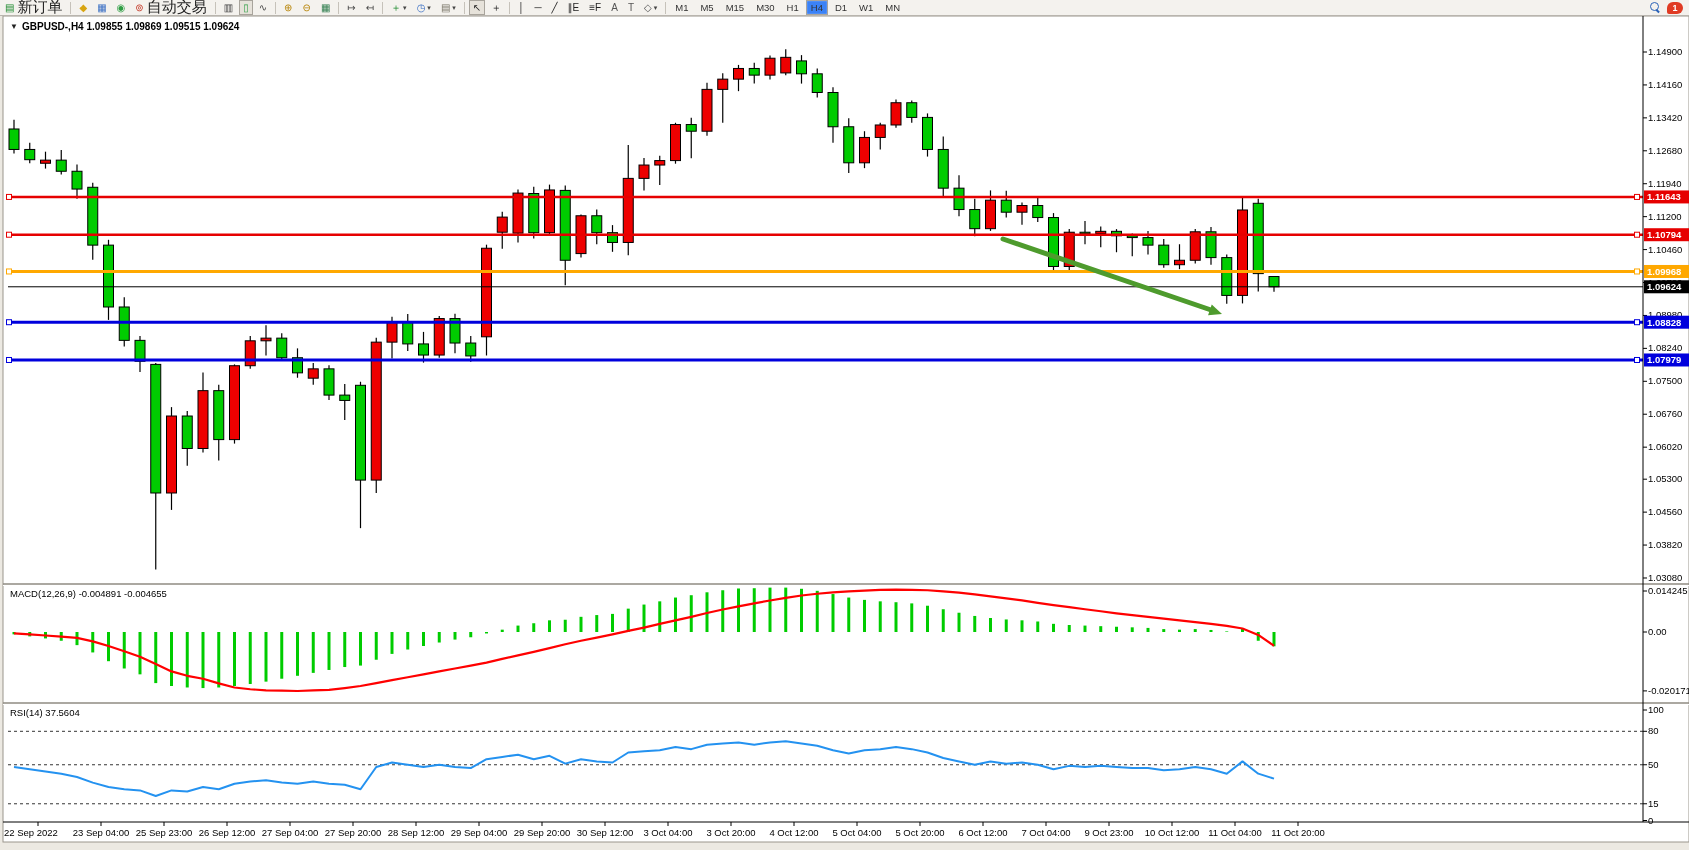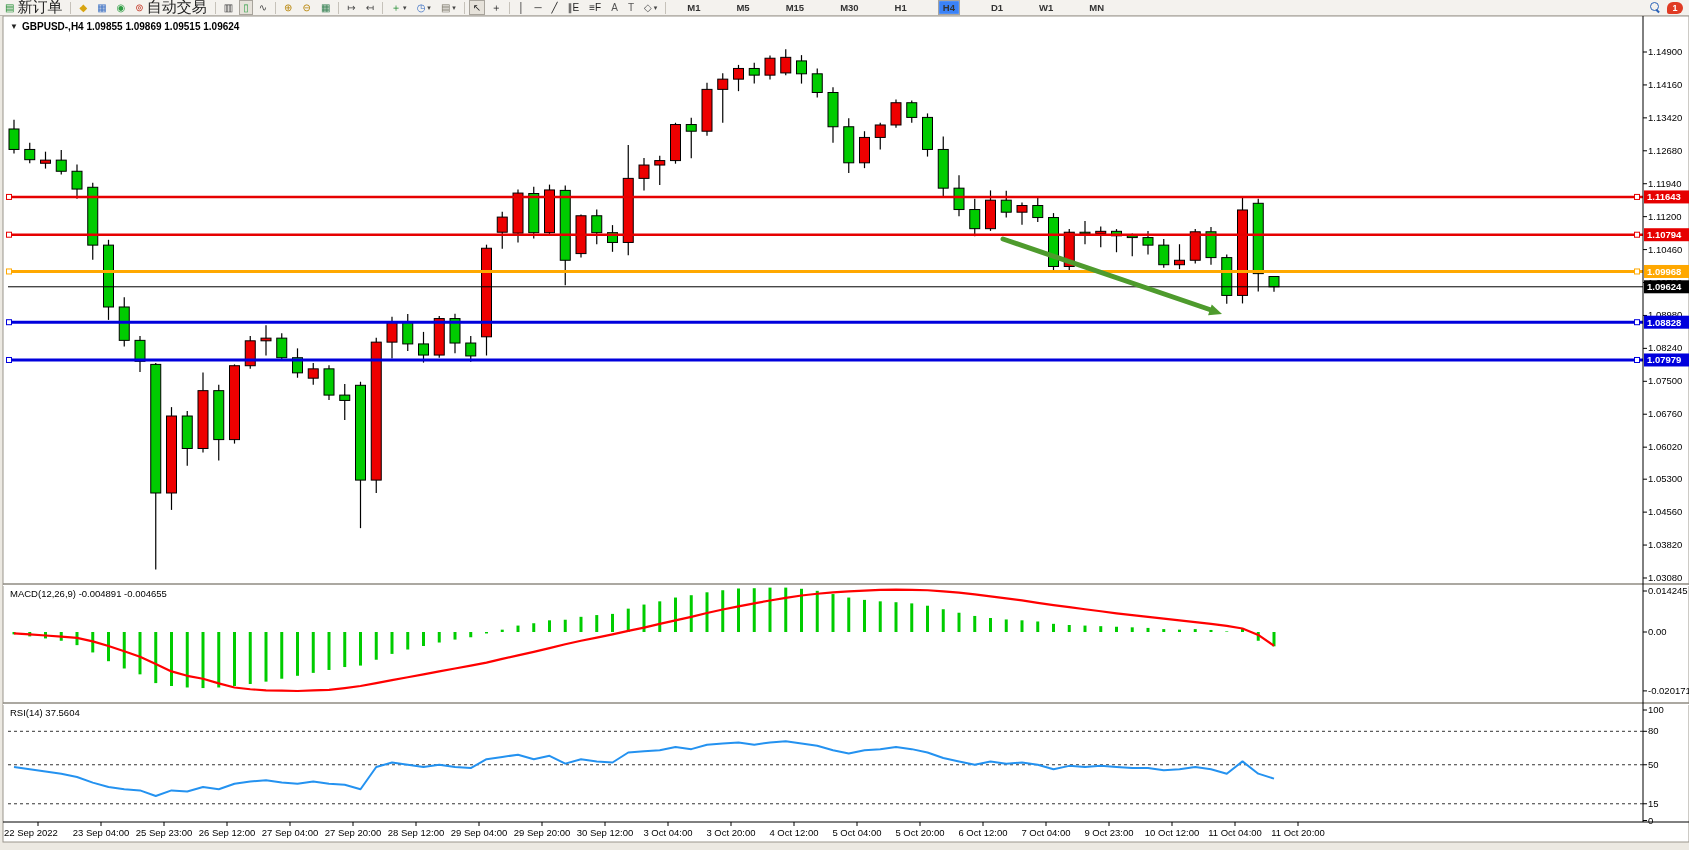--- a/index.html
+++ b/index.html
@@ -6,21 +6,21 @@
   #app{position:relative;width:1689px;height:850px;background:#ece9e2;overflow:hidden;}
   
   #toolbar{position:absolute;left:0;top:0;width:1689px;height:15px;background:#f4f2ee;
     border-bottom:1px solid #b9b5ae;display:flex;align-items:center;font-size:10px;color:#333;z-index:5;}
   .tb-btn{display:flex;align-items:center;height:13px;padding:0 3px;margin:0 1px;cursor:default;border:1px solid transparent;}
   .tb-btn .glyph{font-size:10px;line-height:12px;}
   .tb-btn .txt{margin-left:3px;font-size:15px;color:#222;}
   .tb-btn .caret{font-size:7px;color:#444;margin-left:2px;}
   .tb-sep{width:1px;height:12px;background:#c6c2ba;margin:0 3px;}
   .tb-spacer{flex:1;}
-  .tf-btn{height:13px;line-height:13px;padding:0 4px;margin:0 13px;font-size:9.5px;color:#333;border:1px solid transparent;font-weight:bold;}
+  .tf-btn{height:13px;line-height:13px;padding:0 4px;margin:0 1px;font-size:9.5px;color:#333;border:1px solid transparent;}
   .tf-btn.active{background:#3b82f6;border:1px solid #a8a49c;box-shadow:inset 0 0 1px #fff;}
   .pressed{background:#e6e2da;border:1px solid #a8a49c;}
   #search-icon{position:relative;width:11px;height:11px;margin:0 4px;}
   #search-icon .lens{position:absolute;left:0;top:0;width:7px;height:7px;border:1.5px solid #2a62b8;border-radius:50%;}
   #search-icon .handle{position:absolute;left:7px;top:7px;width:4px;height:1.8px;background:#2a62b8;transform:rotate(45deg);transform-origin:0 0;}
   #notif-badge{min-width:12px;height:12px;margin:0 6px 0 2px;background:#e03b24;border-radius:6px 6px 6px 2px;
     color:#fff;font-size:9px;font-weight:bold;text-align:center;line-height:12px;padding:0 2px;}
   
   #chart-wrap{position:absolute;left:0;top:16px;width:1689px;height:834px;}
   svg text{font-family:"Liberation Sans",sans-serif;}

